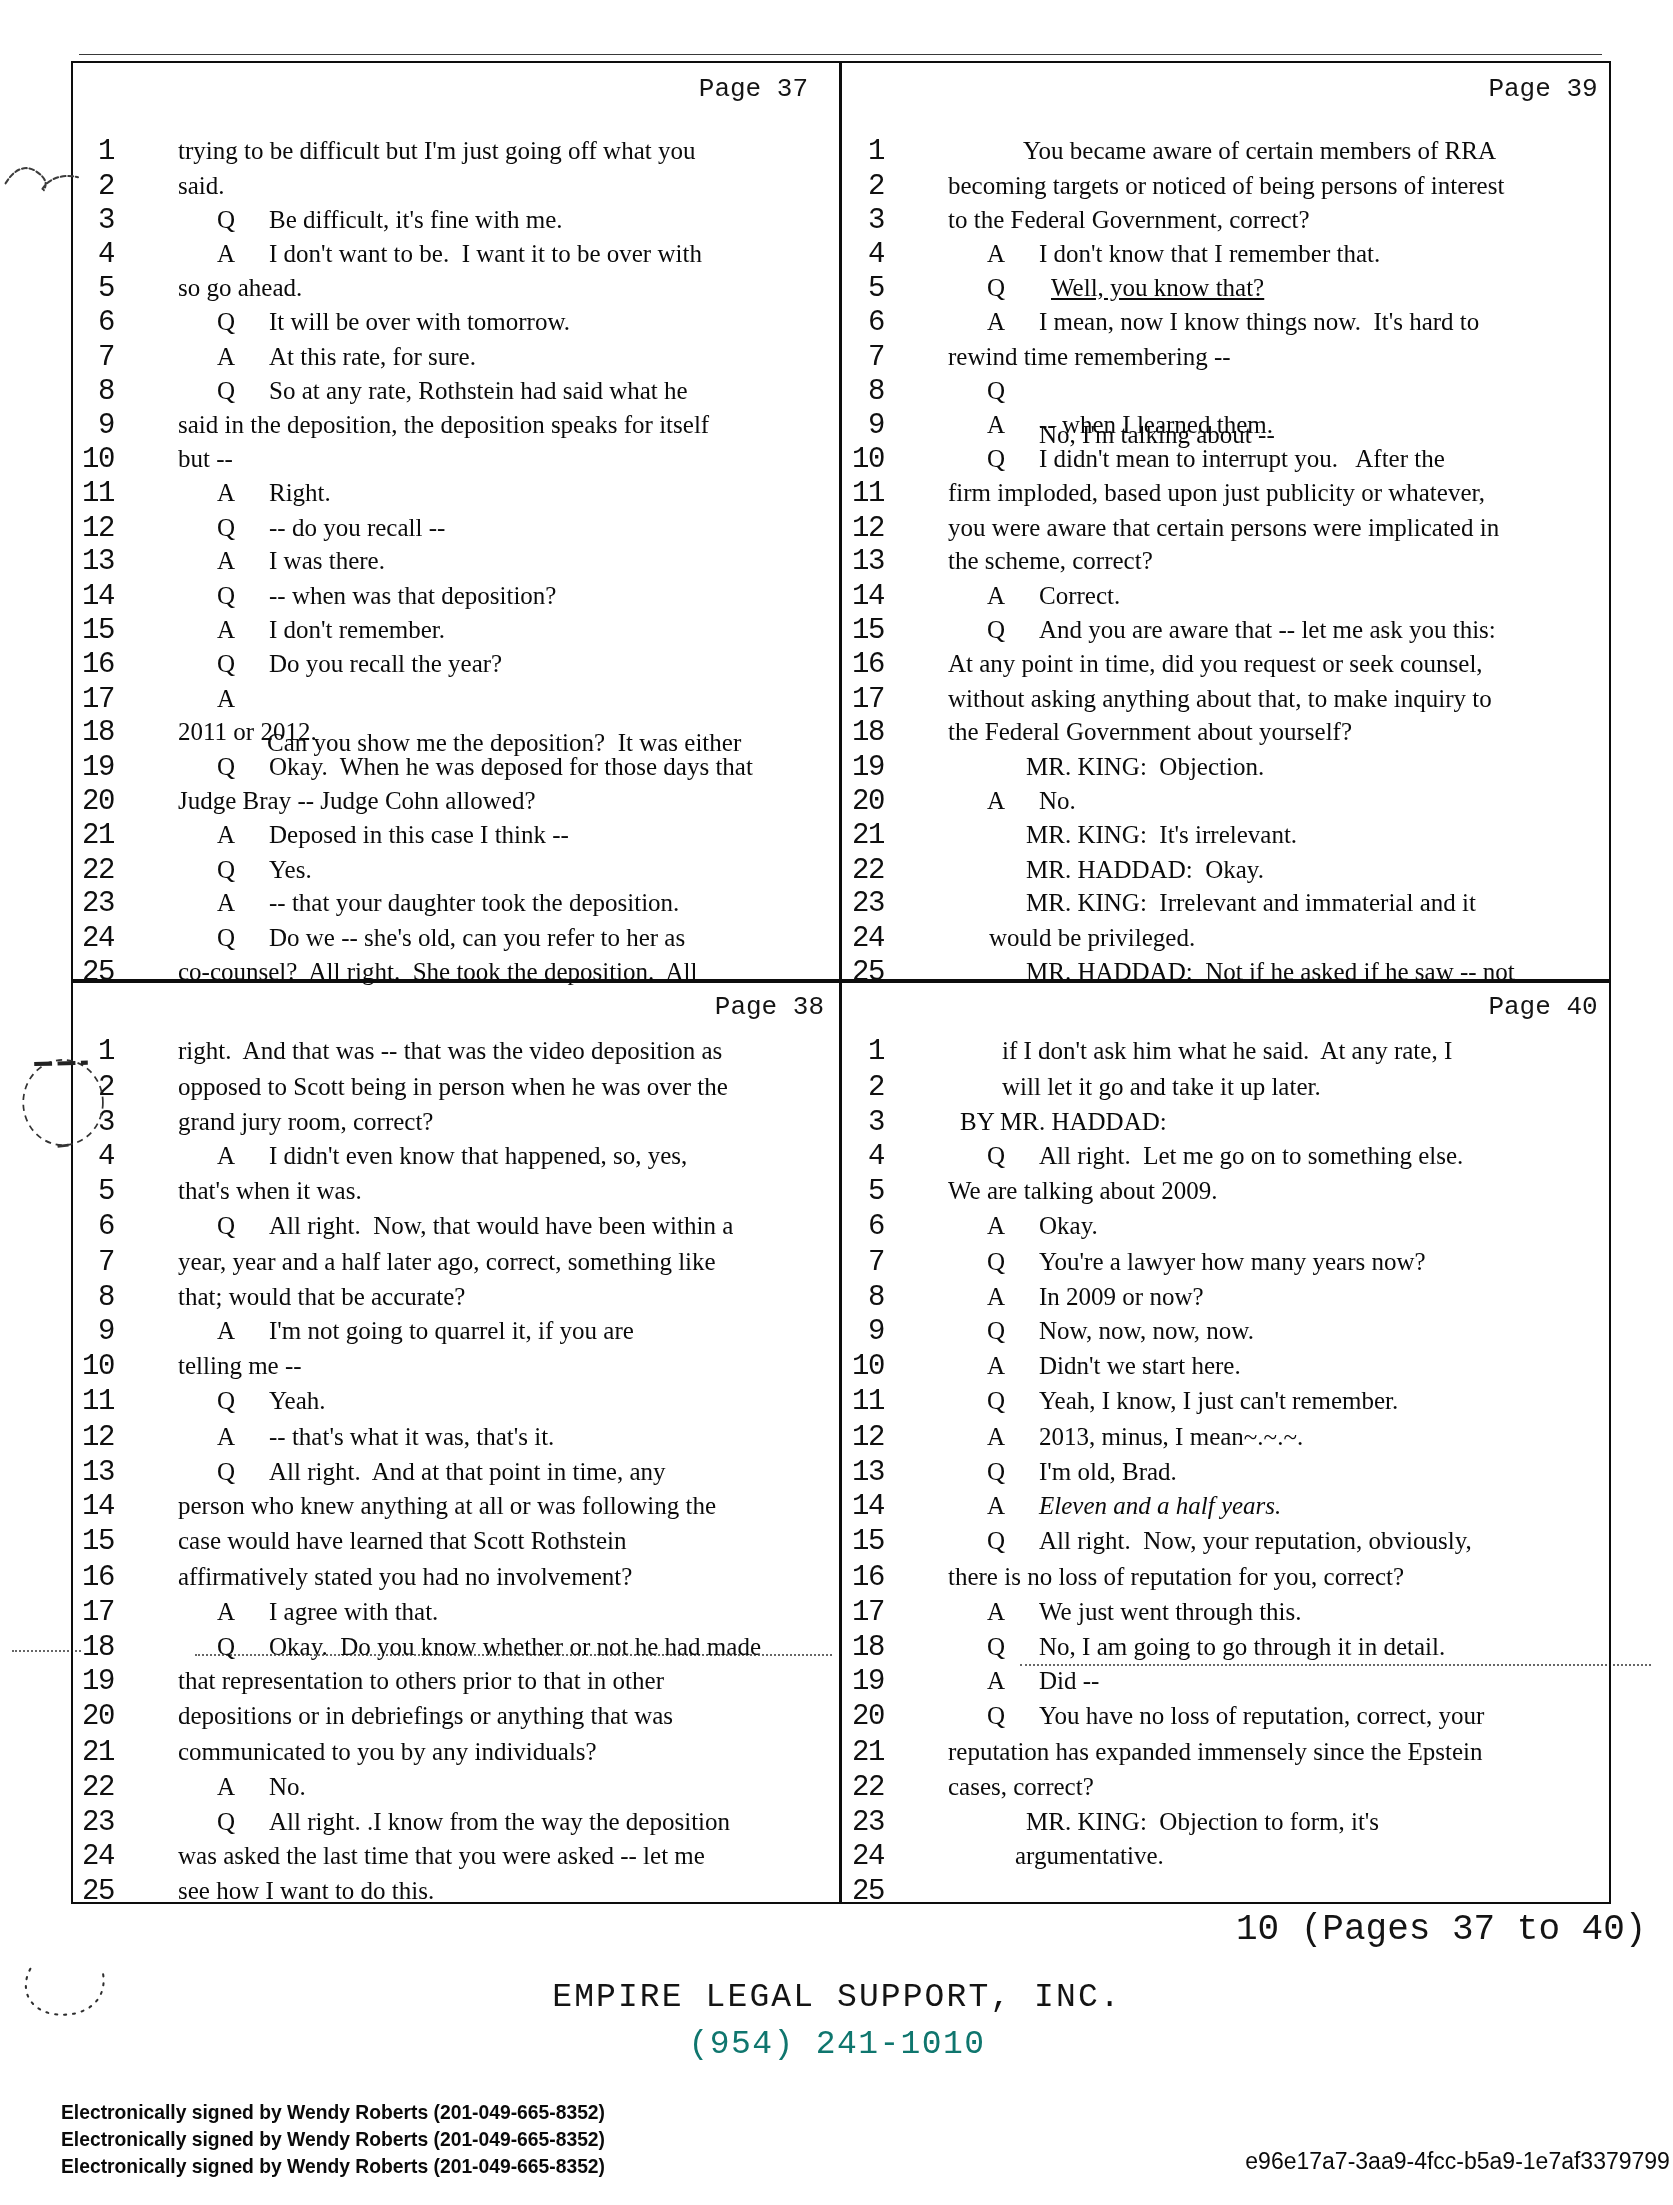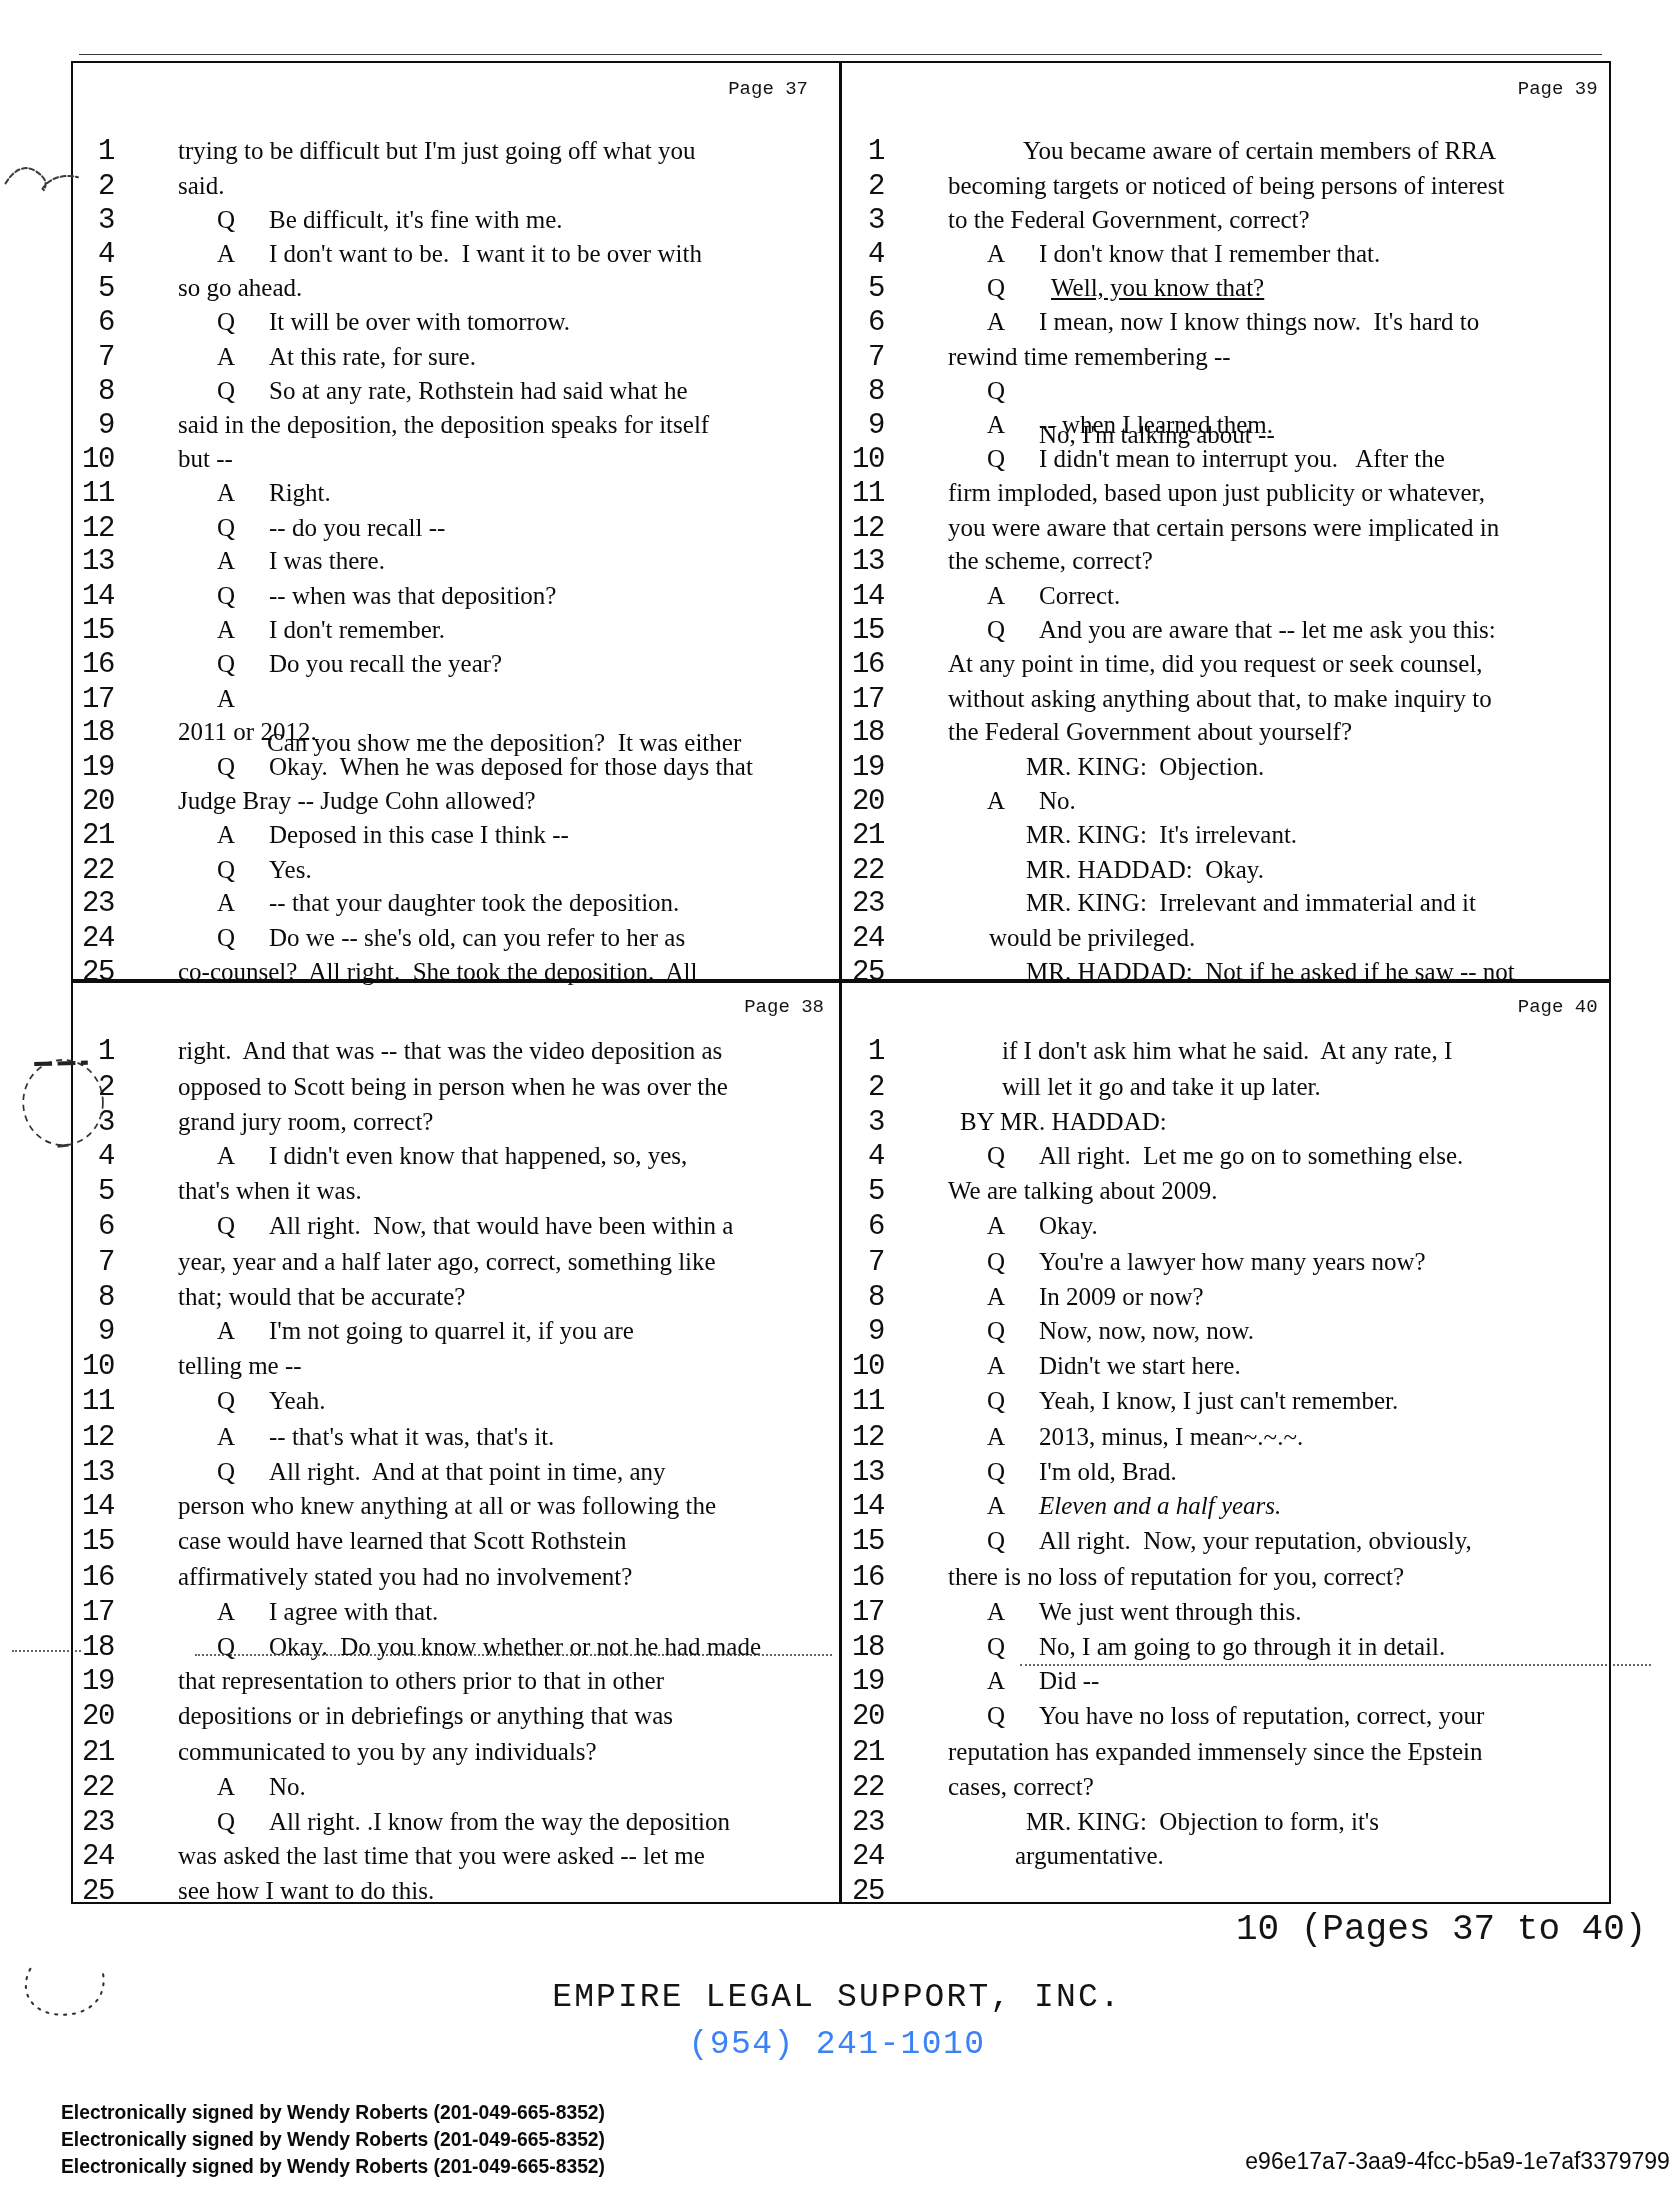--- a/index.html
+++ b/index.html
@@ -18,21 +18,21 @@
   }
   #top-edge-line{position:absolute;left:79px;top:54px;width:1523px;height:1.4px;background:#161616;opacity:.85;}
   #divider-v{position:absolute;left:839px;top:61px;width:3.4px;height:1843px;background:#0d0d0d;}
   #divider-h{position:absolute;left:71px;top:979px;width:1540px;height:4.1px;background:#0d0d0d;}
 
   .quad{position:absolute;}
   .page-header{
     position:absolute;left:0;top:0;width:100%;
     box-sizing:border-box;
     font-family:"Liberation Mono","DejaVu Sans Mono",monospace;
-    font-size:19px;line-height:27.6px;color:#141414;
+    font-size:26px;line-height:27.6px;color:#141414;
     text-align:right;white-space:pre;
   }
   .t-line{position:absolute;left:0;width:100%;height:34px;}
   .l-num{
     position:absolute;left:0;top:0.7px;width:43px;text-align:right;
     font-family:"Liberation Mono","DejaVu Sans Mono",monospace;
     font-size:29px;line-height:32px;color:#101010;letter-spacing:-1.4px;
   }
   .l-speaker{
     position:absolute;top:0;
@@ -52,21 +52,21 @@
     font-size:36px;line-height:39px;color:#141414;white-space:pre;
   }
   #company-line{
     position:absolute;left:0;top:1979px;width:1674px;text-align:center;
     font-family:"Liberation Mono","DejaVu Sans Mono",monospace;
     font-size:33px;line-height:37px;letter-spacing:2.1px;color:#141414;white-space:pre;
   }
   #phone-line{
     position:absolute;left:0;top:2026px;width:1674px;text-align:center;
     font-family:"Liberation Mono","DejaVu Sans Mono",monospace;
-    font-size:33px;line-height:37px;letter-spacing:1.4px;color:#3b82f6;white-space:pre;
+    font-size:33px;line-height:37px;letter-spacing:1.4px;color:#0f766e;white-space:pre;
   }
   #signatures{
     position:absolute;left:61px;top:2099px;
     font-family:"Liberation Sans","DejaVu Sans",sans-serif;
     font-weight:bold;font-size:19.3px;line-height:27px;color:#0a0a0a;
   }
   #doc-id{
     position:absolute;right:4.1px;top:2149px;
     font-family:"Liberation Sans","DejaVu Sans",sans-serif;
     font-size:23px;line-height:25px;color:#0a0a0a;

